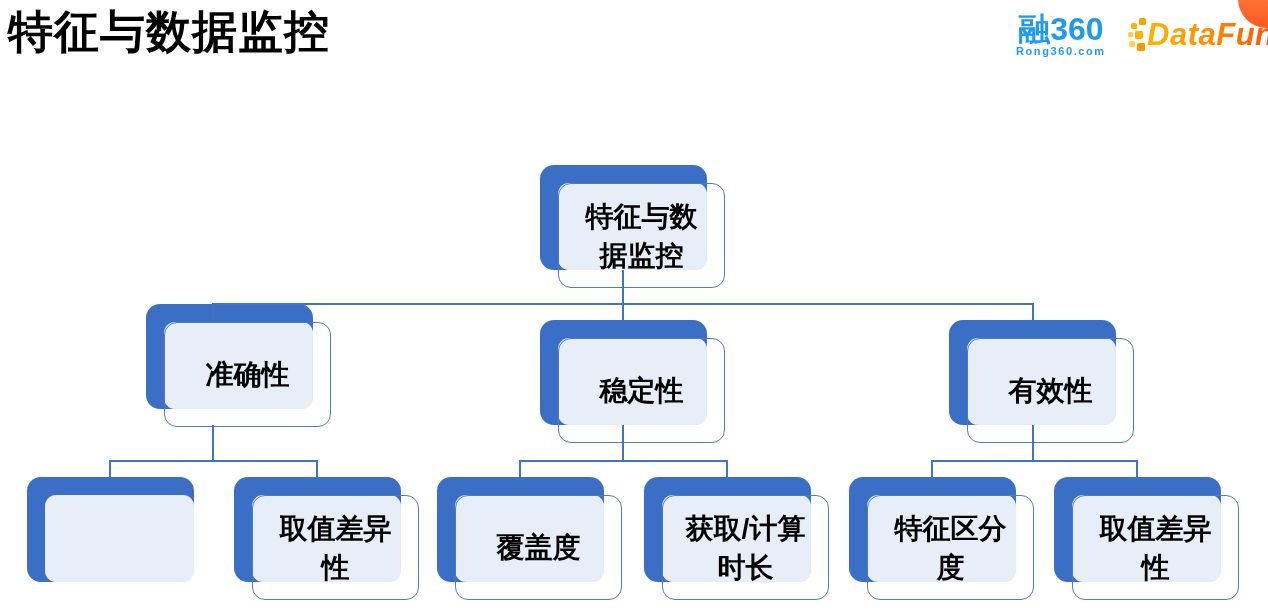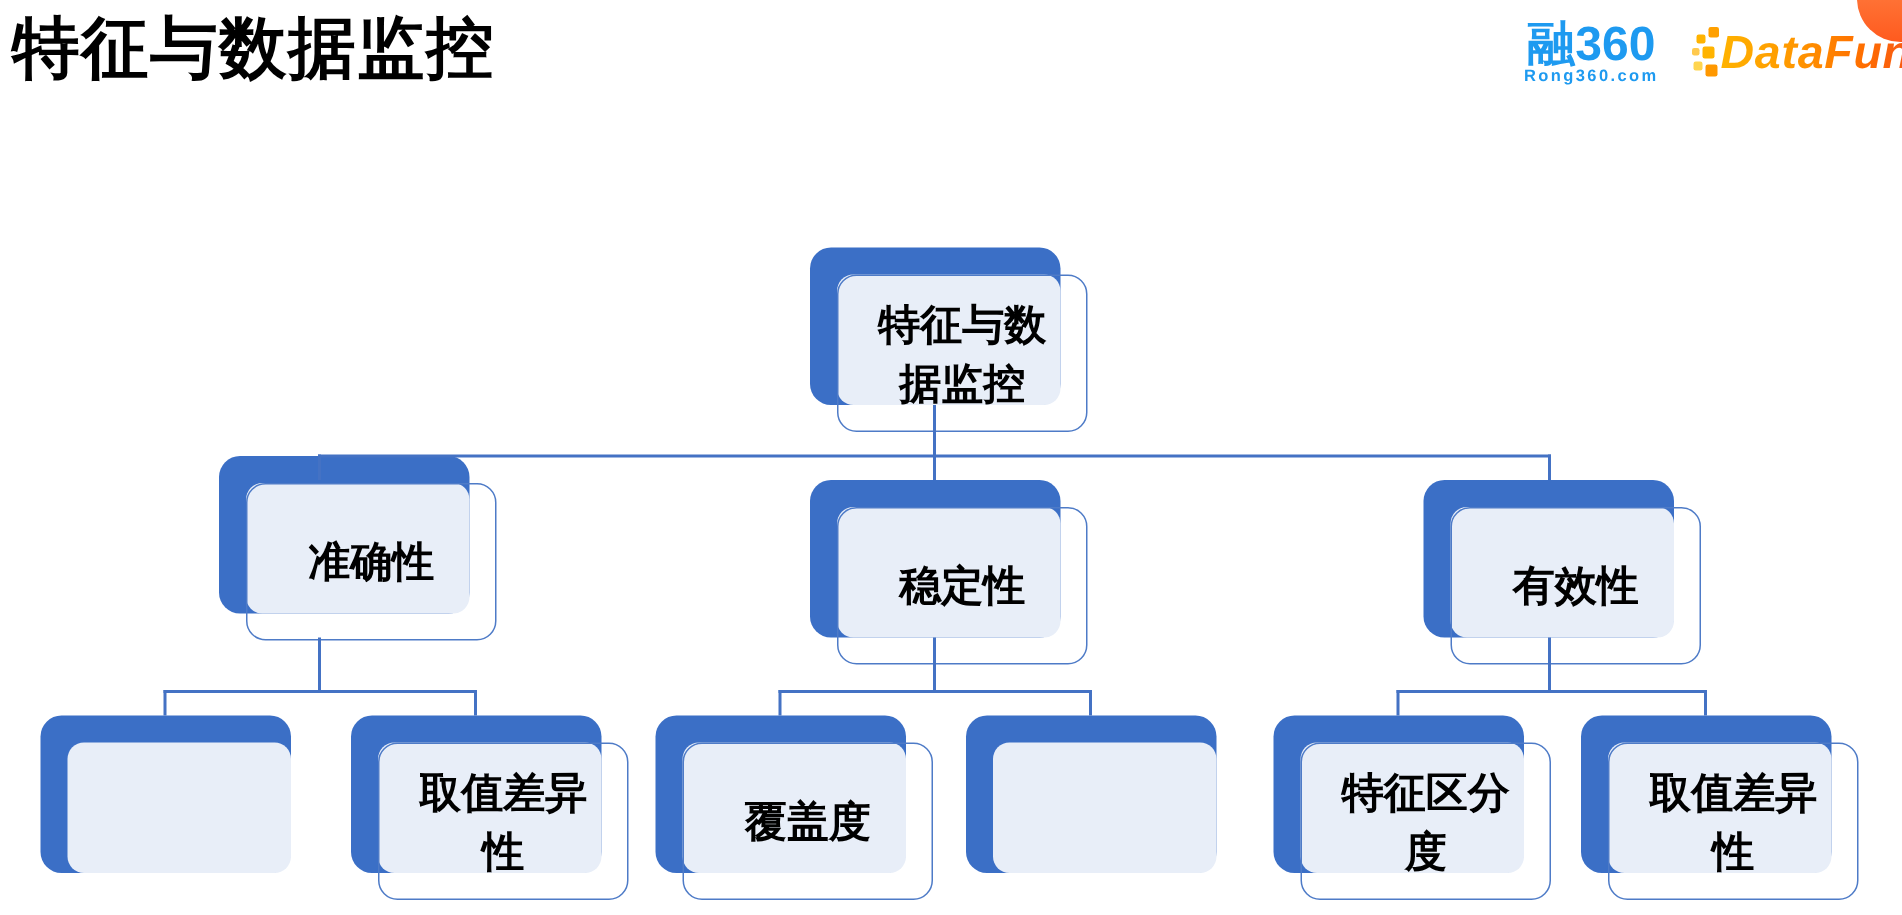--- a/index.html
+++ b/index.html
@@ -198,20 +198,24 @@
   <div class="back"></div>
   <div class="fill"></div>
   <div class="outline">
     <span class="node-label">覆盖度</span>
   </div>
 </div>
 
 <div class="node n-m2">
   <div class="back"></div>
   <div class="fill"></div>
+  <div class="outline">
+    <span class="node-label">获取/计算
+时长</span>
+  </div>
 </div>
 
 <div class="node n-r1">
   <div class="back"></div>
   <div class="fill"></div>
   <div class="outline">
     <span class="node-label">特征区分
 度</span>
   </div>
 </div>

